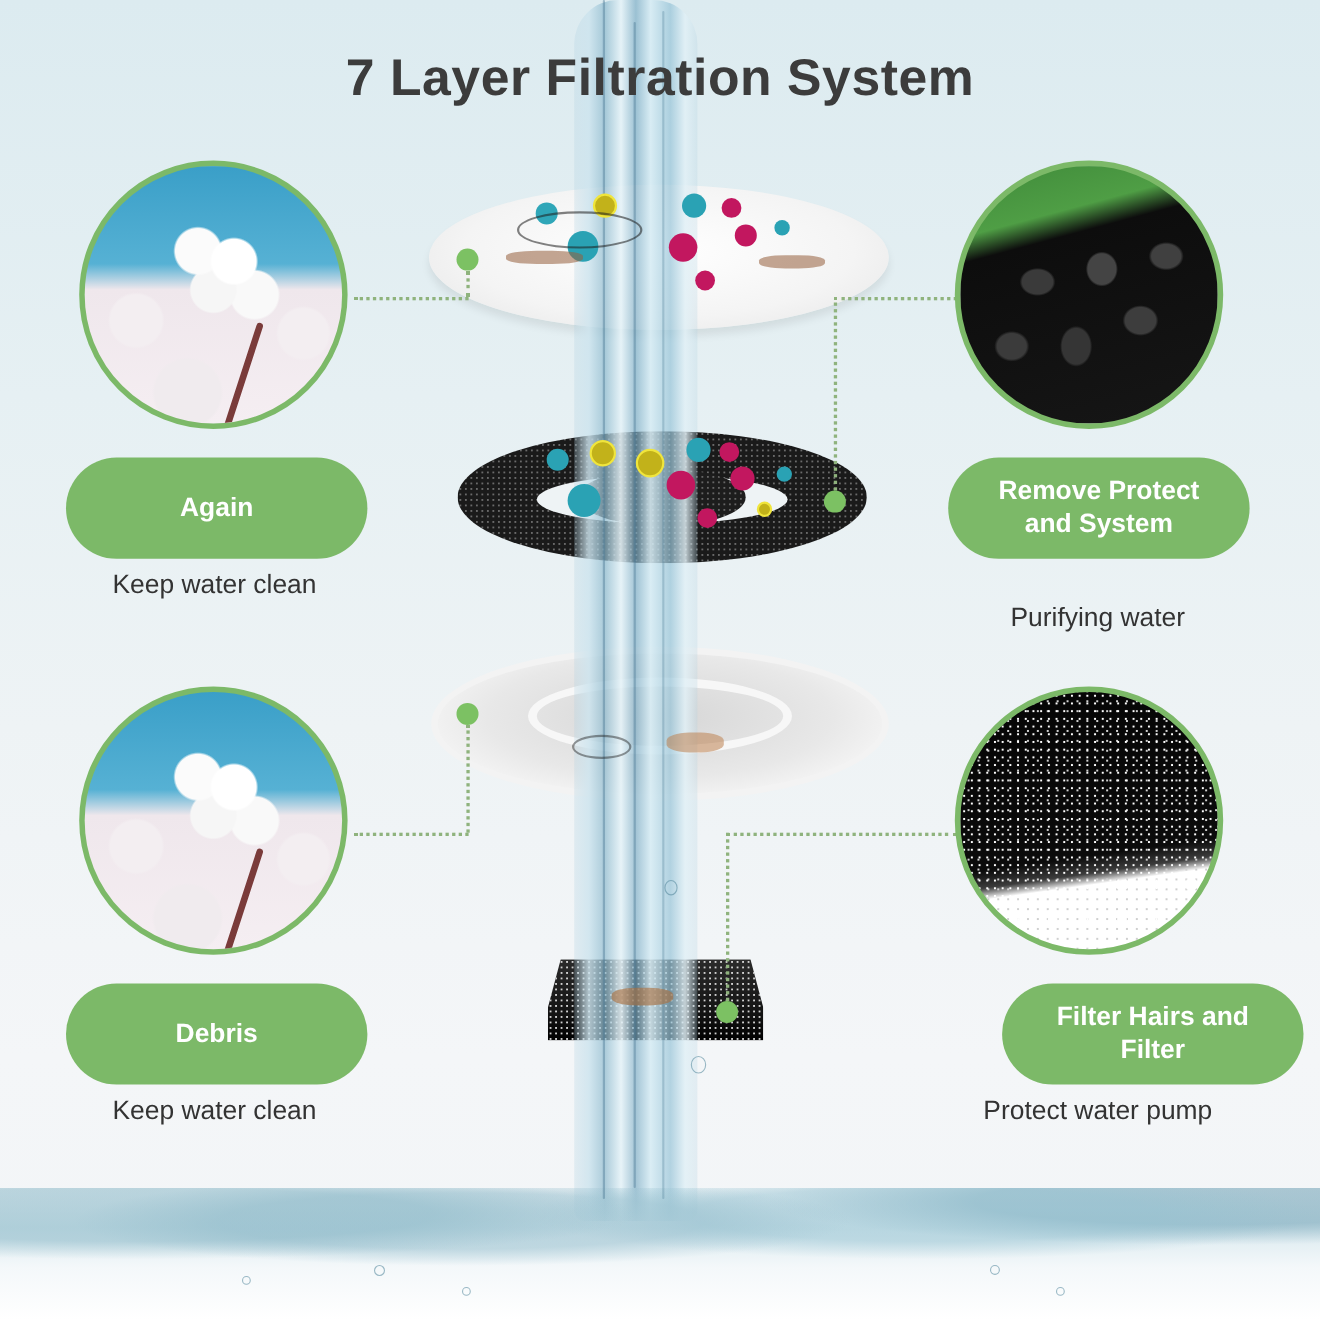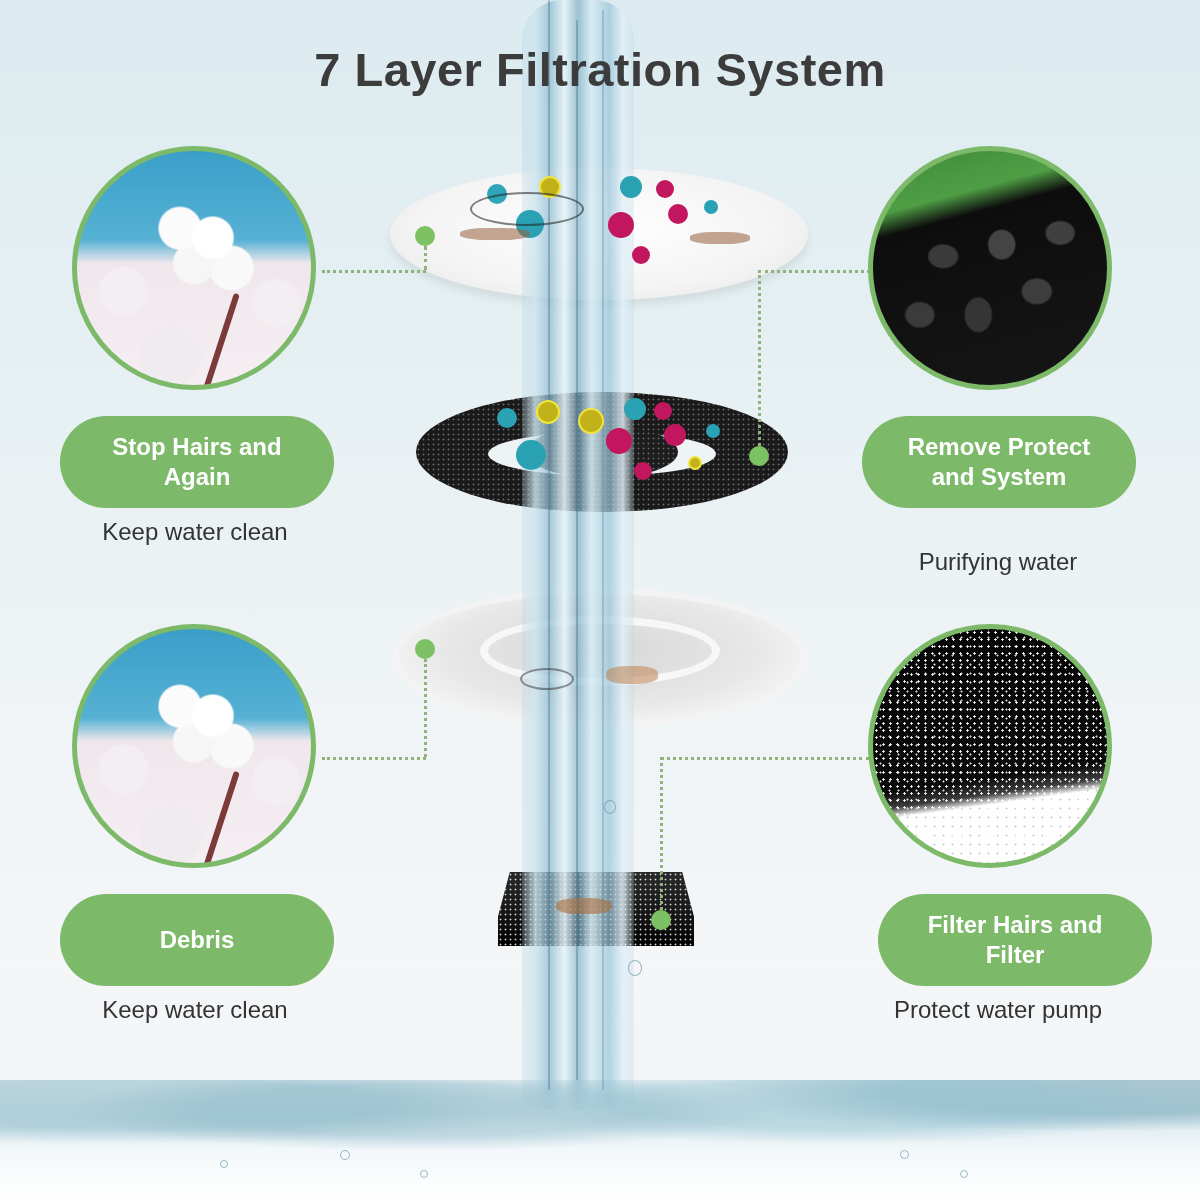--- a/index.html
+++ b/index.html
@@ -126,21 +126,20 @@
 
 <div class="abs gdot" style="left:651px;top:910px;"></div>
 <div class="abs dotline-v" style="left:660px;top:757px;height:153px;"></div>
 <div class="abs dotline-h" style="left:660px;top:757px;width:210px;"></div>
 
 <div class="abs photo cotton" style="left:72px;top:146px;">
   <div class="abs stem" style="left:140px;top:140px;"></div>
 </div>
 <div class="abs pill" style="left:60px;top:416px;">
   <span>
-      <span>Stop Hairs and</span>
       <span>Again</span>
     </span>
 </div>
 <div class="abs sub" style="left:45px;top:518px;">Keep water clean</div>
 
 <div class="abs photo coal" style="left:868px;top:146px;"></div>
 <div class="abs pill" style="left:862px;top:416px;">
   <span>
       <span>Remove Protect</span>
       <span>and System</span>
@@ -152,21 +151,21 @@
   <div class="abs stem" style="left:140px;top:140px;"></div>
 </div>
 <div class="abs pill" style="left:60px;top:894px;">
   <span>
       <span>Debris</span>
     </span>
 </div>
 <div class="abs sub" style="left:45px;top:996px;">Keep water clean</div>
 
 <div class="abs photo foam" style="left:868px;top:624px;"></div>
-<div class="abs pill" style="left:878px;top:894px;">
+<div class="abs pill" style="left:911px;top:894px;">
   <span>
       <span>Filter Hairs and</span>
       <span>Filter</span>
     </span>
 </div>
 <div class="abs sub" style="left:848px;top:996px;">Protect water pump</div>
 
 <div class="abs waves"></div>
 <div class="abs bubble" style="left:220px;top:1160px;width:6px;height:6px;"></div>
 <div class="abs bubble" style="left:340px;top:1150px;width:8px;height:8px;"></div>

